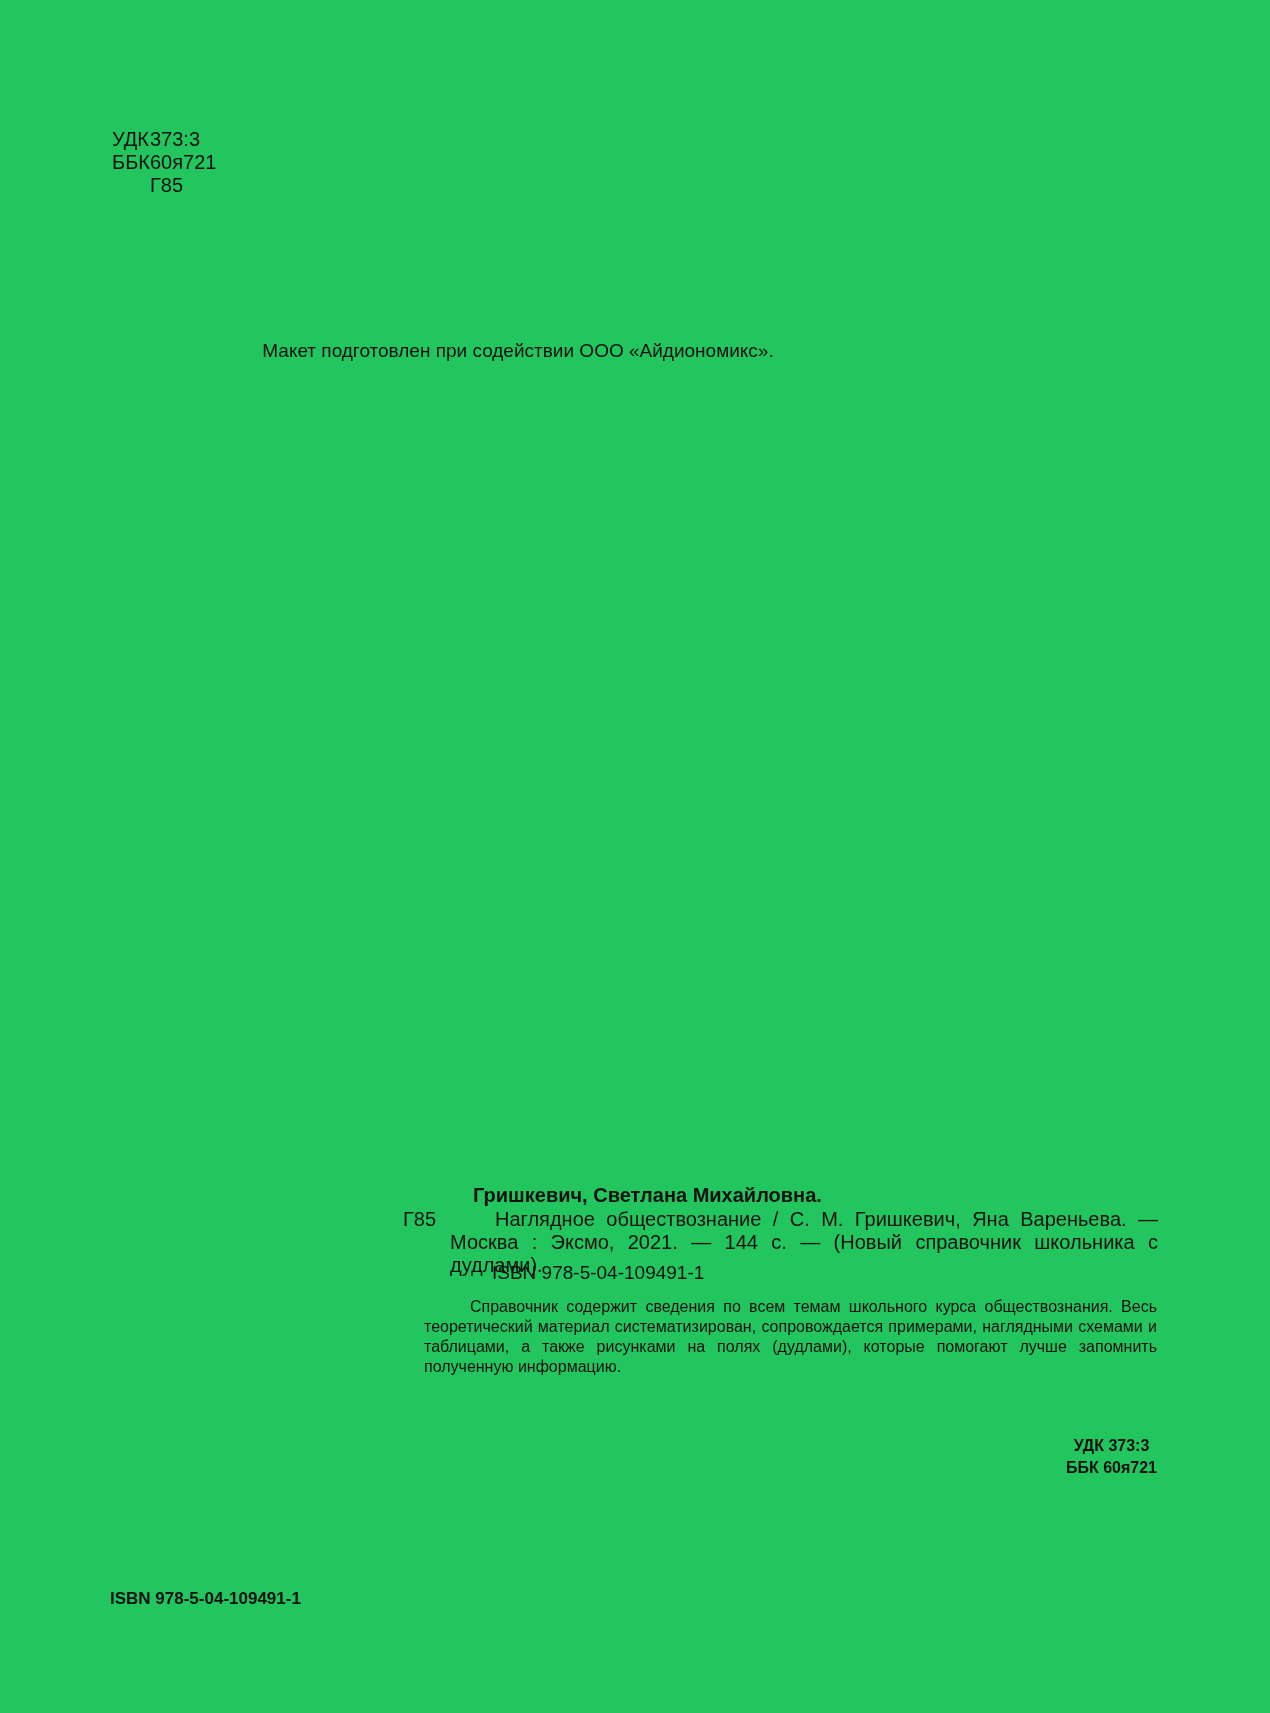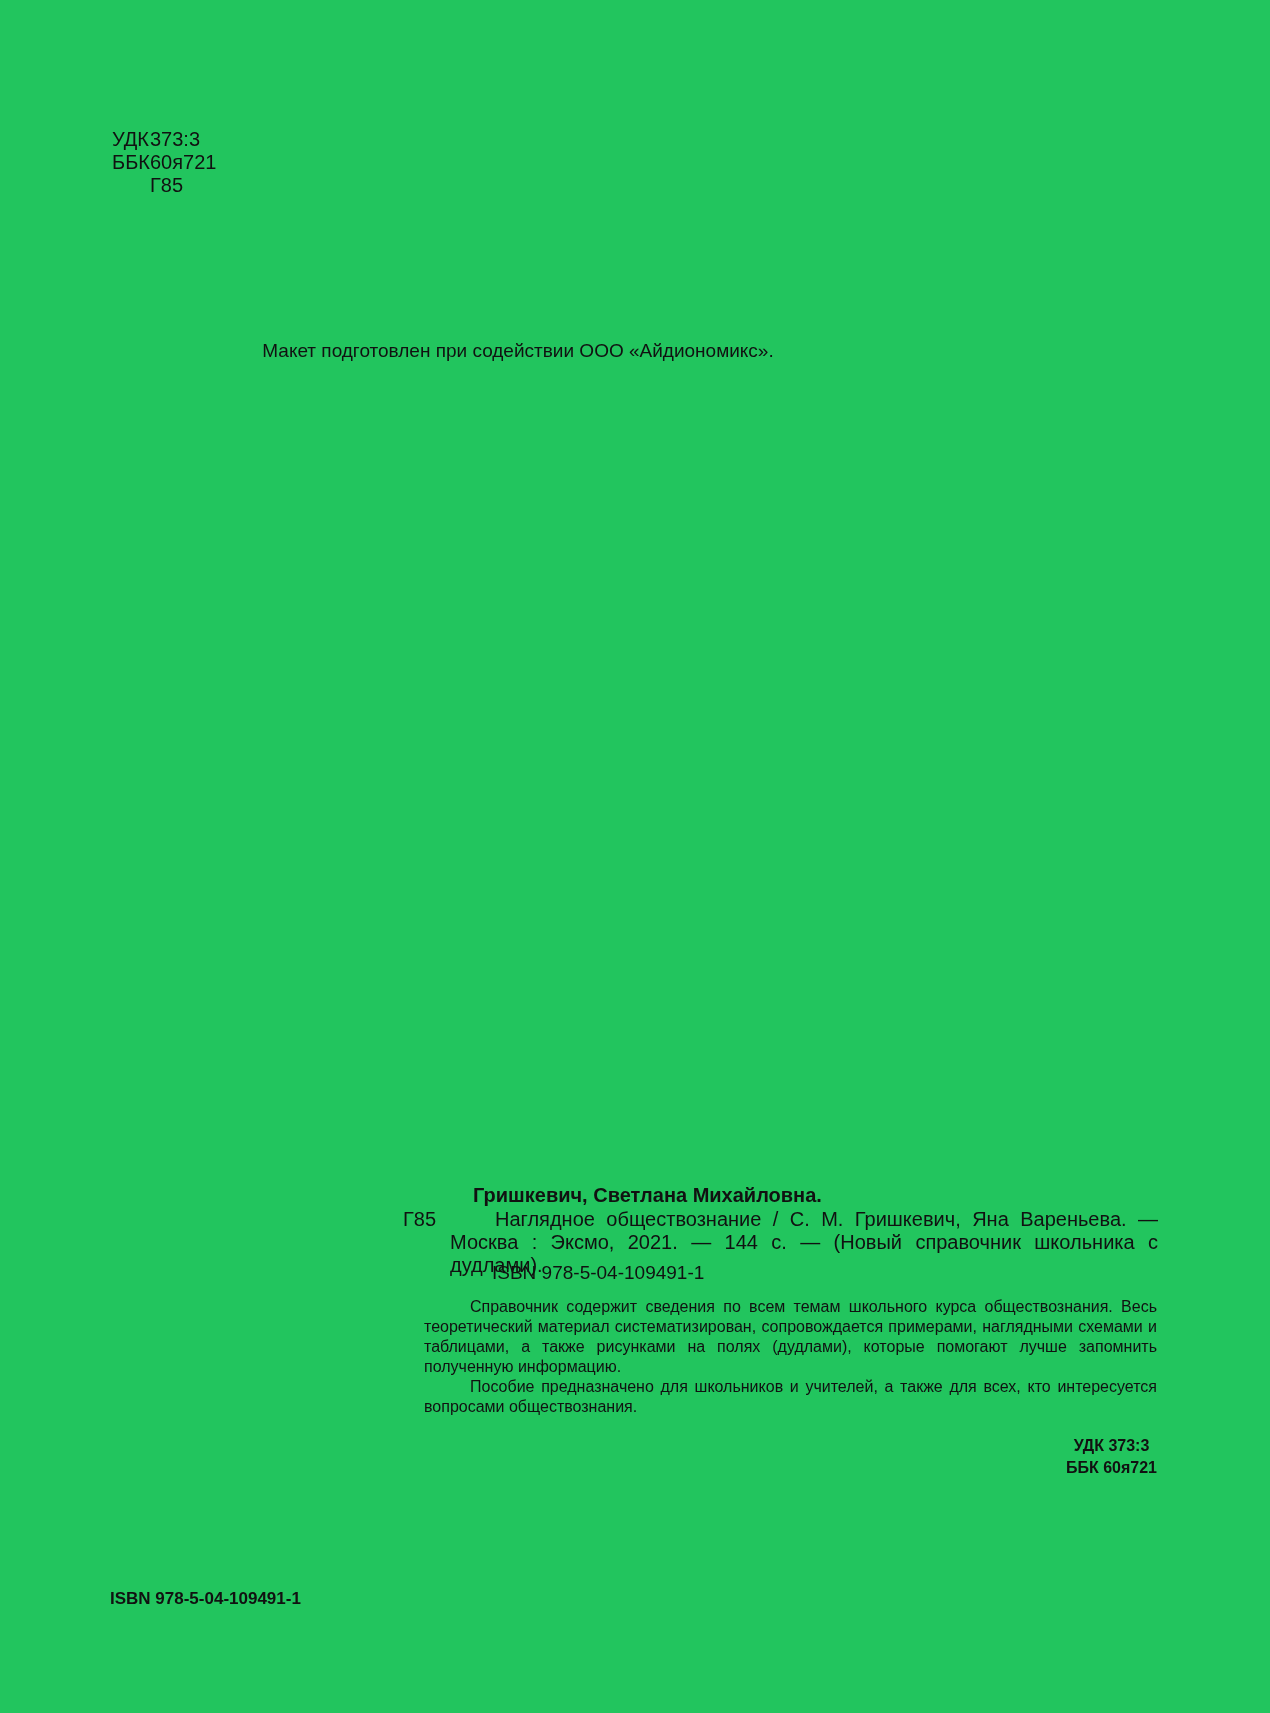--- a/index.html
+++ b/index.html
@@ -65,21 +65,20 @@
 
   <div class="abs imprint-note">Макет подготовлен при содействии ООО «Айдиономикс».</div>
 
   <span class="abs card-sign">Г85</span>
   <div class="abs card-author">Гришкевич, Светлана Михайловна.</div>
   <div class="abs card-desc">Наглядное обществознание / С. М. Гришкевич, Яна Вареньева. — Москва&nbsp;: Эксмо, 2021. — 144 с. — (Новый справочник школьника с дудлами).</div>
   <div class="abs card-isbn">ISBN 978-5-04-109491-1</div>
 
   <div class="abs card-annotation">
     <p>Справочник содержит сведения по всем темам школьного курса обществознания. Весь теоретический материал систематизирован, сопровождается примерами, нагляд­ными схемами и таблицами, а также рисунками на полях (дудлами), которые помогают лучше запомнить полученную информацию.</p>
-    <p>Пособие предназначено для школьников и учителей, а также для всех, кто интере­суется вопросами обществознания.</p>
   </div>
 
   <div class="abs card-udk">
     <div>УДК 373:3</div>
     <div>ББК 60я721</div>
   </div>
 
   <div class="abs footer-isbn">ISBN 978-5-04-109491-1</div>
 
 

